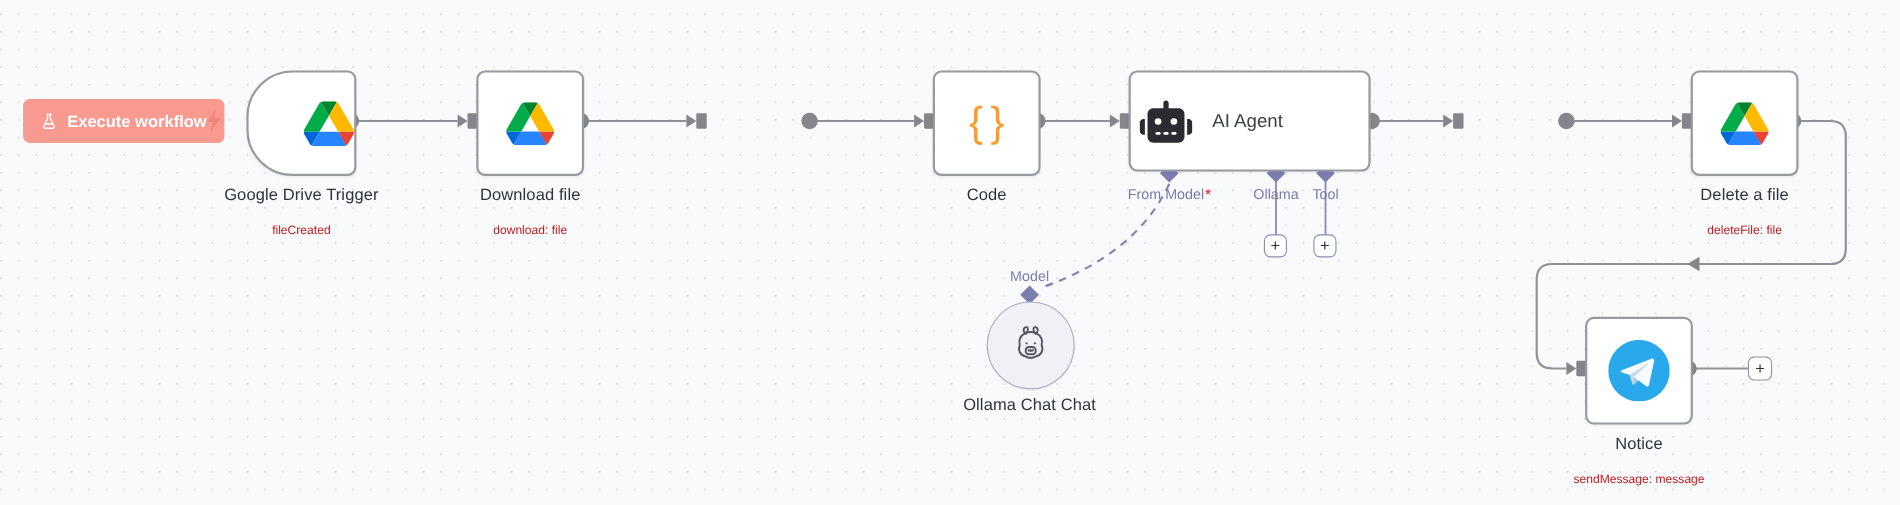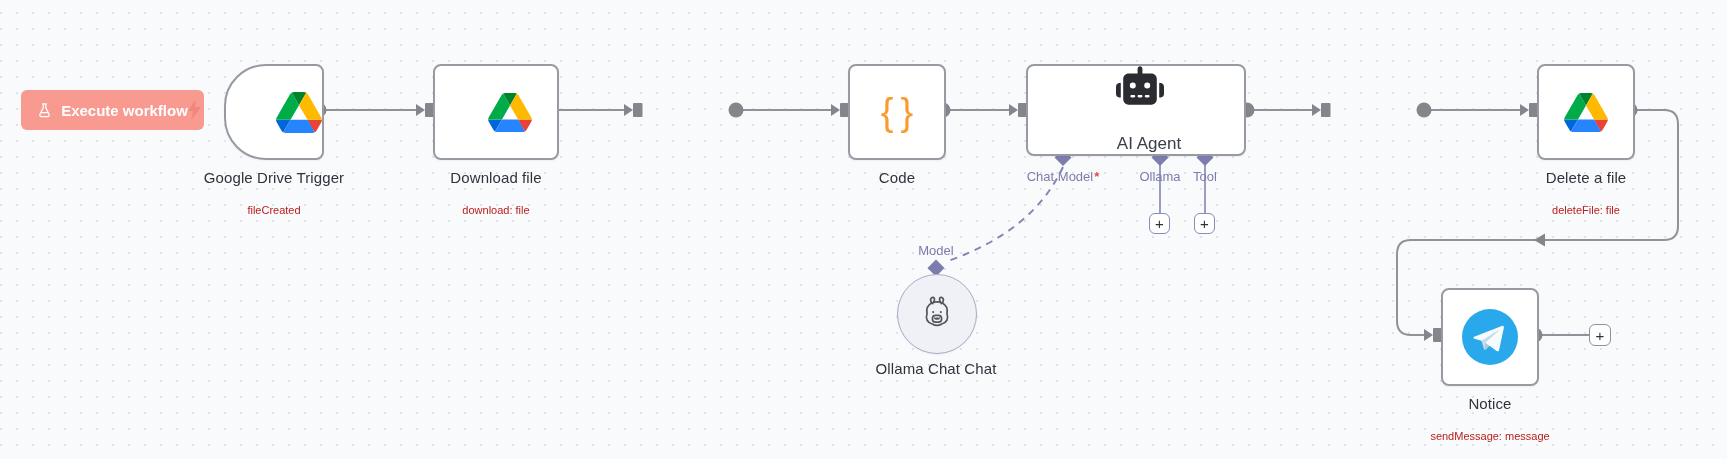--- a/index.html
+++ b/index.html
@@ -131,21 +131,21 @@
       <path d="m43.65 25 13.75-23.8c-1.35-.8-2.9-1.2-4.5-1.2h-18.5c-1.6 0-3.15.45-4.5 1.2z" fill="#00832d"></path>
       <path d="m59.8 53h-32.3l-13.75 23.8c1.35.8 2.9 1.2 4.5 1.2h50.8c1.6 0 3.15-.45 4.5-1.2z" fill="#2684fc"></path>
       <path d="m73.4 26.5-12.7-22c-.8-1.4-1.95-2.5-3.3-3.3l-13.75 23.8 16.15 28h27.45c0-1.55-.4-3.1-1.2-4.5z" fill="#ffba00"></path>
     </svg>
     <div class="node-caption">
       <div class="node-title">Google Drive Trigger</div>
       <div class="node-sub">fileCreated</div>
     </div>
   </div>
 
-  <div class="node" style="left:433px;top:64px;width:94px;height:92px;padding-left:28px;">
+  <div class="node" style="left:433px;top:64px;width:94px;height:92px;">
     <svg width="44" height="39" viewBox="0 0 87.3 78">
       <path d="m6.6 66.85 3.85 6.65c.8 1.4 1.95 2.5 3.3 3.3l13.75-23.8h-27.5c0 1.55.4 3.1 1.2 4.5z" fill="#0066da"></path>
       <path d="m43.65 25-13.75-23.8c-1.35.8-2.5 1.9-3.3 3.3l-25.4 44a9.06 9.06 0 0 0 -1.2 4.5h27.5z" fill="#00ac47"></path>
       <path d="m73.55 76.8c1.35-.8 2.5-1.9 3.3-3.3l1.6-2.75 7.65-13.25c.8-1.4 1.2-2.95 1.2-4.5h-27.5l5.85 11.5z" fill="#ea4335"></path>
       <path d="m43.65 25 13.75-23.8c-1.35-.8-2.9-1.2-4.5-1.2h-18.5c-1.6 0-3.15.45-4.5 1.2z" fill="#00832d"></path>
       <path d="m59.8 53h-32.3l-13.75 23.8c1.35.8 2.9 1.2 4.5 1.2h50.8c1.6 0 3.15-.45 4.5-1.2z" fill="#2684fc"></path>
       <path d="m73.4 26.5-12.7-22c-.8-1.4-1.95-2.5-3.3-3.3l-13.75 23.8 16.15 28h27.45c0-1.55-.4-3.1-1.2-4.5z" fill="#ffba00"></path>
     </svg>
     <div class="node-caption">
       <div class="node-title">Download file</div>
@@ -157,28 +157,28 @@
   <div class="node" style="left:848px;top:64px;width:94px;height:92px;">
     <div class="braces">
       <span>{</span>
         <span>}</span>
     </div>
     <div class="node-caption">
       <div class="node-title">Code</div>
     </div>
   </div>
 
-  <div class="node" style="left:1026px;top:64px;width:220px;height:92px;justify-content:space-between;padding-left:8px;box-sizing:border-box;flex-direction:column;">
+  <div class="node" style="left:1026px;top:64px;width:220px;height:92px;justify-content:flex-start;padding-left:8px;box-sizing:border-box;">
     <svg width="48" height="39" viewBox="0 0 640 512">
       <path fill="#2a2c31" fill-rule="evenodd" d="M320 0c17.7 0 32 14.3 32 32V96H472c39.8 0 72 32.2 72 72V440c0 39.8-32.2 72-72 72H168c-39.8 0-72-32.2-72-72V168c0-39.8 32.2-72 72-72H288V32c0-17.7 14.3-32 32-32zM208 384c-8.8 0-16 7.2-16 16s7.2 16 16 16h32c8.8 0 16-7.2 16-16s-7.2-16-16-16H208zm96 0c-8.8 0-16 7.2-16 16s7.2 16 16 16h32c8.8 0 16-7.2 16-16s-7.2-16-16-16H304zm96 0c-8.8 0-16 7.2-16 16s7.2 16 16 16h32c8.8 0 16-7.2 16-16s-7.2-16-16-16H400zM264 256a40 40 0 1 0 -80 0 40 40 0 1 0 80 0zm152 40a40 40 0 1 0 0-80 40 40 0 1 0 0 80zM48 224H64V416H48c-26.5 0-48-21.5-48-48V272c0-26.5 21.5-48 48-48zm544 0c26.5 0 48 21.5 48 48v96c0 26.5-21.5 48-48 48H576V224h16z"></path>
     </svg>
     <span class="agent-title">AI Agent</span>
   </div>
 
-  <span class="port-label" style="left:1063px;top:169px;"><span>Chat Model</span><span class="required-mark">*</span></span>
+  <span class="port-label" style="left:1063px;top:169px;"><span>From Model</span><span class="required-mark">*</span></span>
   <span class="port-label" style="left:1160px;top:169px;">Ollama</span>
   <span class="port-label" style="left:1205px;top:169px;">Tool</span>
 
   <div class="plus-btn" style="left:1149px;top:213px;">
       <span>+</span>
     </div>
   <div class="plus-btn" style="left:1194px;top:213px;">
       <span>+</span>
     </div>
 

